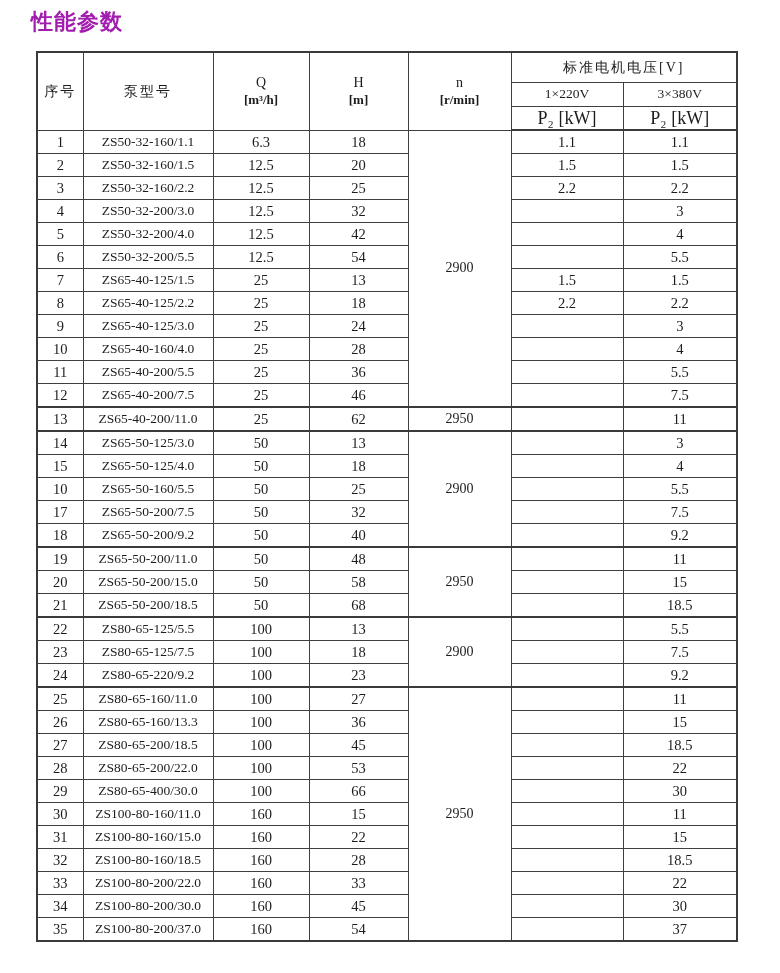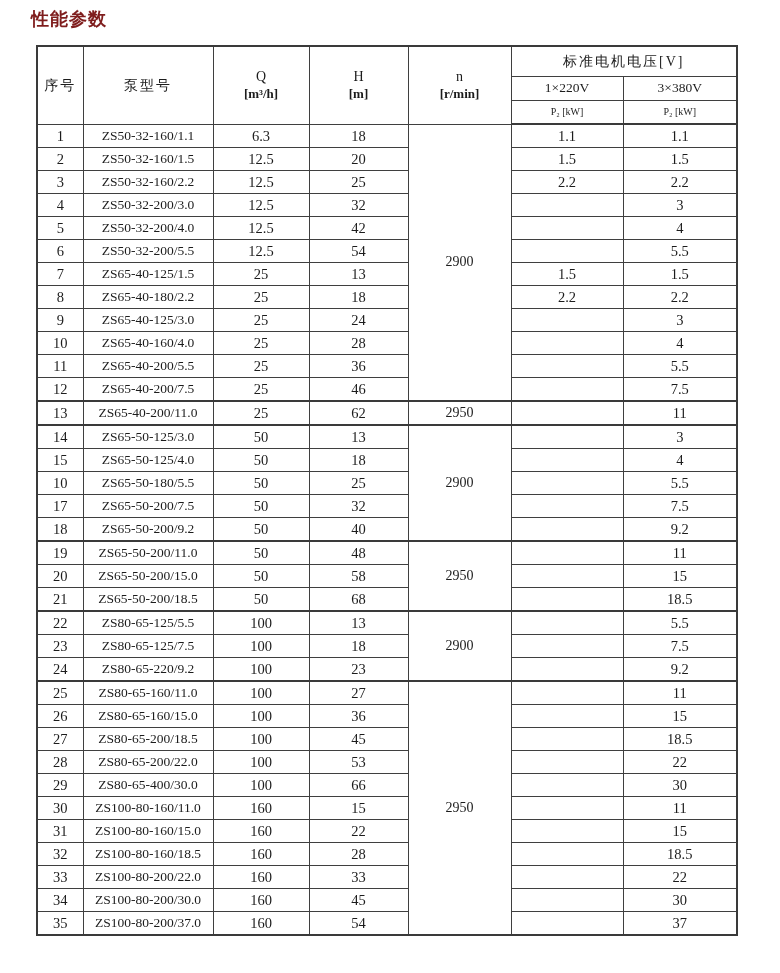--- a/index.html
+++ b/index.html
@@ -7,22 +7,22 @@
   body {
     width: 780px;
     height: 973px;
     position: relative;
     font-family: "Liberation Serif", "DejaVu Serif", serif;
     color: #1c1c1c;
   }
   .page-title {
     font-family: "Liberation Sans", "DejaVu Sans", sans-serif;
     font-weight: bold;
-    font-size: 18px;
-    color: #7f1d1d;
+    font-size: 22px;
+    color: #a21caf;
     margin: 7px 0 0 31px;
     letter-spacing: 1px;
   }
   table.spec-table {
     border-collapse: collapse;
     table-layout: fixed;
     width: 700px;
     margin: 14px 0 0 36px;
     border: 2px solid #3a3a3a;
   }
@@ -36,21 +36,21 @@
     overflow: hidden;
     white-space: nowrap;
   }
   
   .spec-table thead th {
     font-size: 14px;
     line-height: 1.25;
   }
   .spec-table thead tr.hdr-top th { height: 30px; }
   .spec-table thead tr.hdr-mid th { height: 24px; font-size: 13.5px; }
-  .spec-table thead tr.hdr-sub th { height: 24px; font-size: 10px; }
+  .spec-table thead tr.hdr-sub th { height: 24px; font-size: 18px; }
   .spec-table thead tr.hdr-sub th { border-bottom: 2px solid #3a3a3a; }
   .hdr-cn { letter-spacing: 2px; }
   .hdr-unit { font-size: 13px; font-weight: bold; }
   
   .spec-table tbody td {
     height: 22px;
     font-size: 14.5px;
     line-height: 22px;
   }
   .spec-table tbody td.cell-model {
@@ -155,21 +155,21 @@
       <tr>
         <td>7</td>
         <td class="cell-model">ZS65-40-125/1.5</td>
         <td>25</td>
         <td>13</td>
         <td>1.5</td>
         <td>1.5</td>
       </tr>
       <tr>
         <td>8</td>
-        <td class="cell-model">ZS65-40-180/2.2</td>
+        <td class="cell-model">ZS65-40-125/2.2</td>
         <td>25</td>
         <td>18</td>
         <td>2.2</td>
         <td>2.2</td>
       </tr>
       <tr>
         <td>9</td>
         <td class="cell-model">ZS65-40-125/3.0</td>
         <td>25</td>
         <td>24</td>
@@ -221,21 +221,21 @@
       <tr>
         <td>15</td>
         <td class="cell-model">ZS65-50-125/4.0</td>
         <td>50</td>
         <td>18</td>
         <td></td>
         <td>4</td>
       </tr>
       <tr>
         <td>10</td>
-        <td class="cell-model">ZS65-50-180/5.5</td>
+        <td class="cell-model">ZS65-50-160/5.5</td>
         <td>50</td>
         <td>25</td>
         <td></td>
         <td>5.5</td>
       </tr>
       <tr>
         <td>17</td>
         <td class="cell-model">ZS65-50-200/7.5</td>
         <td>50</td>
         <td>32</td>
@@ -304,21 +304,21 @@
         <td>25</td>
         <td class="cell-model">ZS80-65-160/11.0</td>
         <td>100</td>
         <td>27</td>
         <td class="cell-n" rowspan="11">2950</td>
         <td></td>
         <td>11</td>
       </tr>
       <tr>
         <td>26</td>
-        <td class="cell-model">ZS80-65-160/15.0</td>
+        <td class="cell-model">ZS80-65-160/13.3</td>
         <td>100</td>
         <td>36</td>
         <td></td>
         <td>15</td>
       </tr>
       <tr>
         <td>27</td>
         <td class="cell-model">ZS80-65-200/18.5</td>
         <td>100</td>
         <td>45</td>

